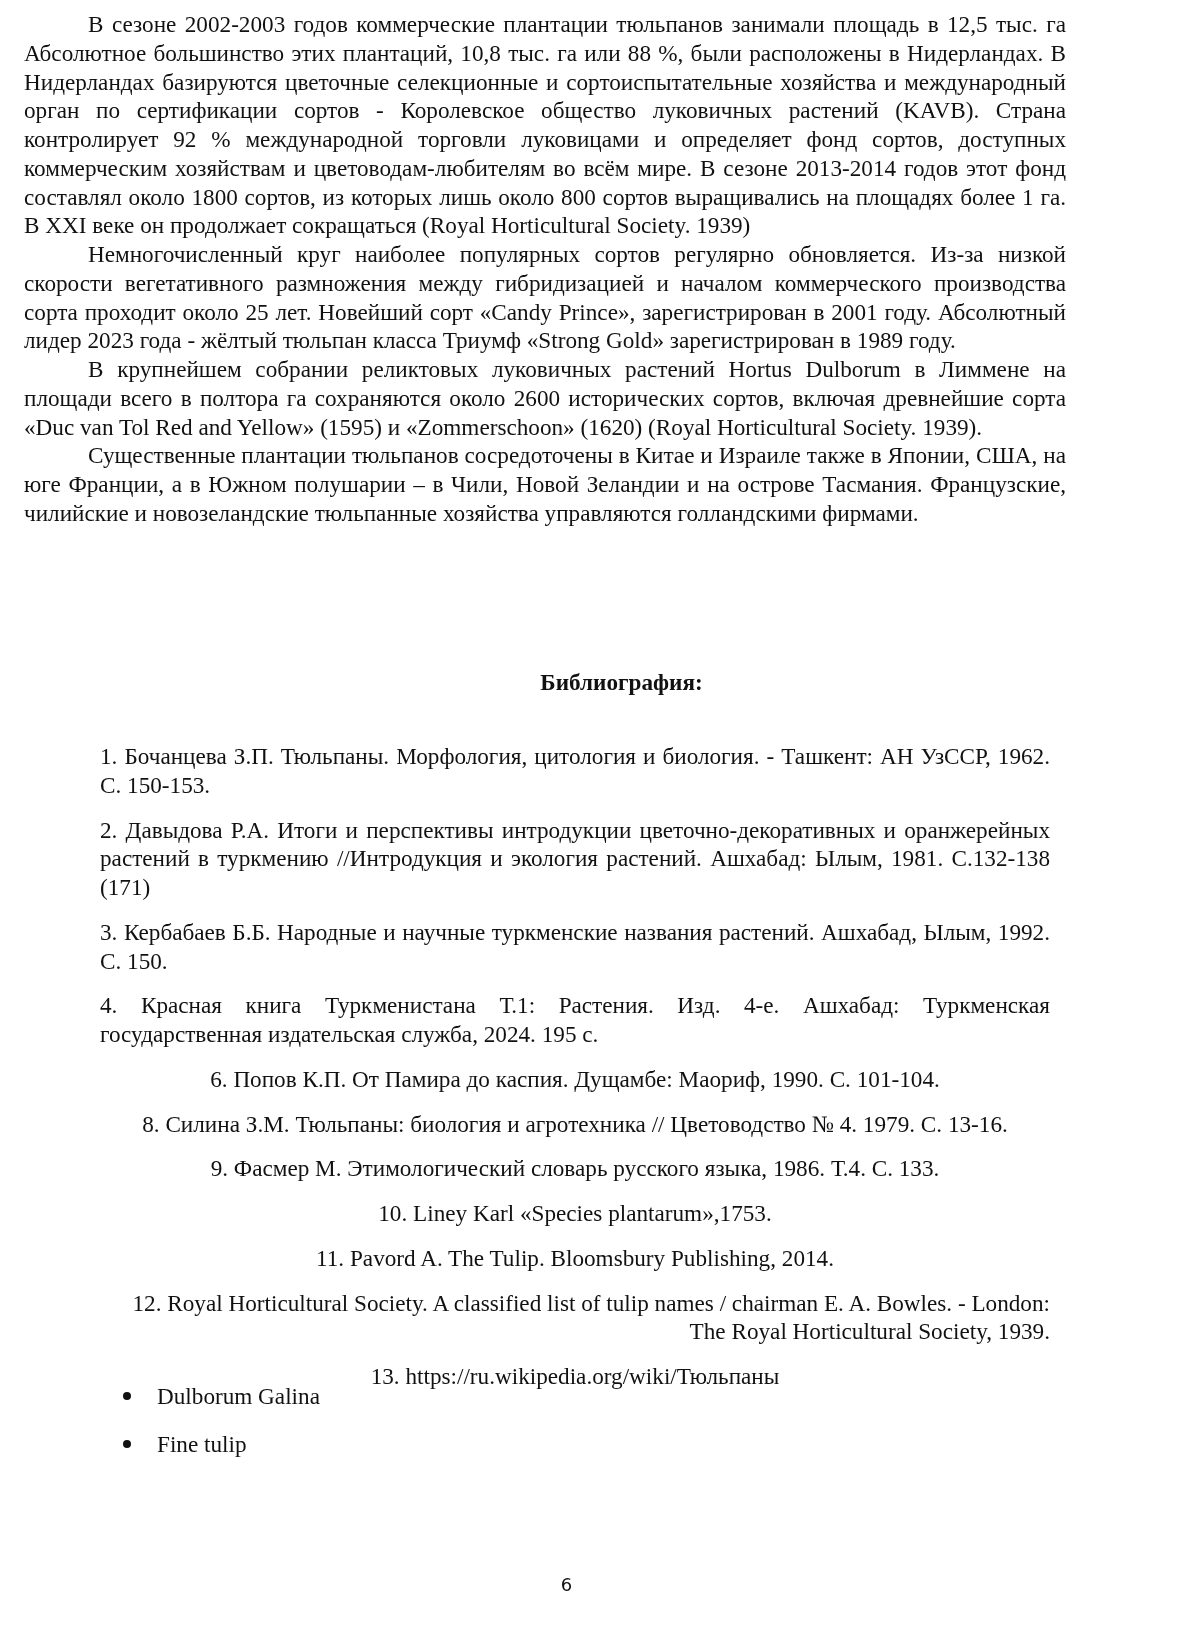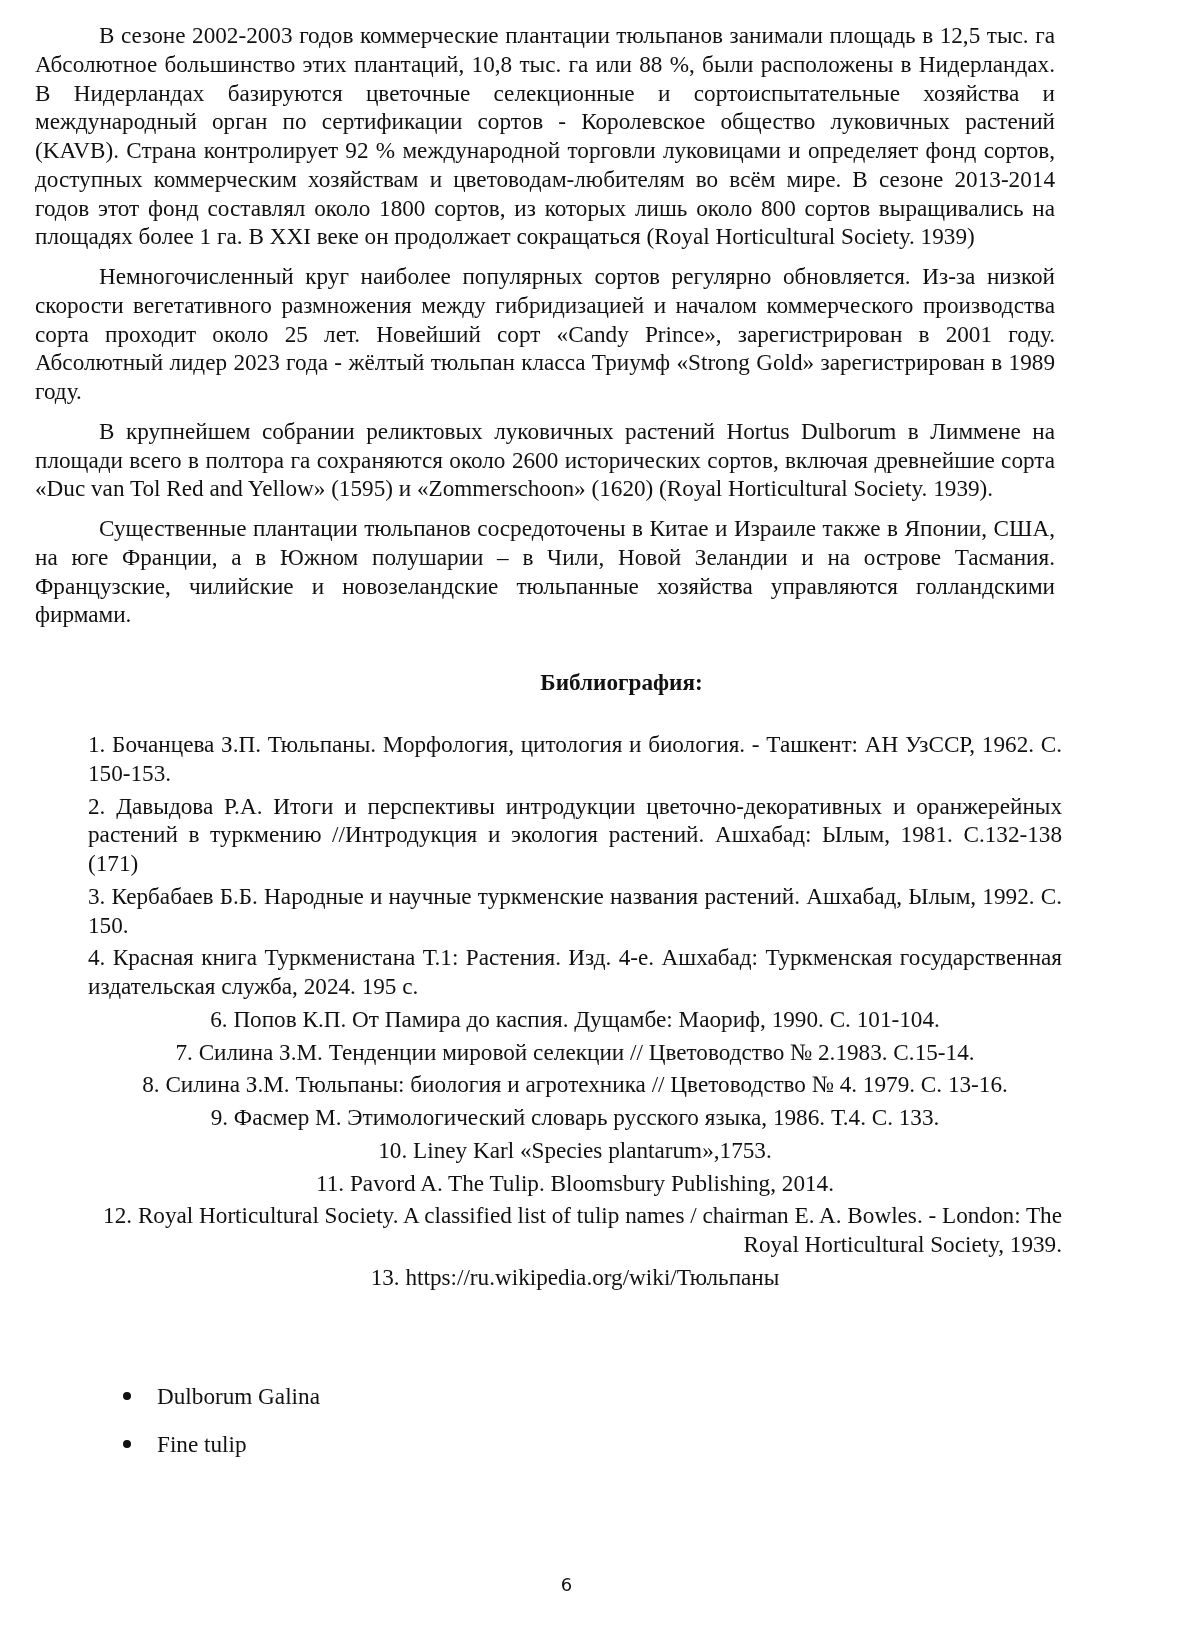--- a/index.html
+++ b/index.html
@@ -7,30 +7,30 @@
     width: 1181px; height: 1644px; position: relative; overflow: hidden;
     font-family: "Liberation Serif", "DejaVu Serif", serif;
     color: #111111;
   }
   .page { position: absolute; left: 0; top: 0; width: 1181px; height: 1644px; }
   .body-text {
     position: absolute; left: 24px; top: 10px; width: 1042px;
     font-size: 23.2px; line-height: 28.75px;
     text-align: justify;
   }
-  .body-text p { margin: 11px; text-indent: 64px; }
+  .body-text p { margin: 0; text-indent: 64px; }
   .heading {
     position: absolute; left: 0; top: 668px; width: 1181px;
     text-align: center; font-weight: bold; font-size: 23.2px; line-height: 28px; padding-left: 31px;
   }
   .biblio {
     position: absolute; left: 84px; top: 726px; width: 982px;
     font-size: 23.2px; line-height: 28.75px;
   }
-  .biblio .item { margin: 4px; text-align: justify; }
+  .biblio .item { margin: 16px; text-align: justify; }
   .biblio .item.last-left { text-align: center; }
   .biblio .item.hanging { padding-left: 36px; text-indent: -36px; text-align: right; }
   .bullets {
     position: absolute; left: 118px; top: 1382px; width: 600px;
     font-size: 23.2px; line-height: 28px;
   }
   .bullet-item { display: flex; align-items: center; height: 28px; margin-bottom: 20px; }
   .bullet-dot { width: 8px; height: 8px; border-radius: 50%; background: #111; margin-left: 5px; margin-right: 26px; flex: none; }
   .page-number {
     position: absolute; left: 0; top: 1574px; width: 1133px; text-align: center;
@@ -50,21 +50,20 @@
   </div>
 
   <div class="heading">Библиография:</div>
 
   <div class="biblio">
     <p class="item">1. Бочанцева З.П. Тюльпаны. Морфология, цитология и биология. - Ташкент: АН УзССР, 1962. С. 150-153.</p>
     <p class="item">2. Давыдова Р.А. Итоги и перспективы интродукции цветочно-декоративных и оранжерейных растений в туркмению //Интродукция и экология растений. Ашхабад: Ылым, 1981. С.132-138 (171)</p>
     <p class="item">3. Кербабаев Б.Б. Народные и научные туркменские названия растений. Ашхабад, Ылым, 1992. С. 150.</p>
     <p class="item">4. Красная книга Туркменистана Т.1: Растения. Изд. 4-е. Ашхабад: Туркменская государственная издательская служба, 2024. 195 с.</p>
     <p class="item last-left">6. Попов К.П. От Памира до каспия. Дущамбе: Маориф, 1990. С. 101-104.</p>
-    <p class="item last-left">7. Силина З.М. Тенденции мировой селекции // Цветоводство № 2.1983. С.15-14.</p>
     <p class="item last-left">8. Силина З.М. Тюльпаны: биология и агротехника // Цветоводство № 4. 1979. С. 13-16.</p>
     <p class="item last-left">9. Фасмер М. Этимологический словарь русского языка, 1986. Т.4. С. 133.</p>
     <p class="item last-left">10. Liney Karl «Species plantarum»,1753.</p>
     <p class="item last-left">11. Pavord A. The Tulip. Bloomsbury Publishing, 2014.</p>
     <p class="item hanging">12. Royal Horticultural Society. A classified list of tulip names / chairman E. A. Bowles. - London: The Royal Horticultural Society, 1939.</p>
     <p class="item last-left">13. https://ru.wikipedia.org/wiki/Тюльпаны</p>
   </div>
 
   <div class="bullets">
     <div class="bullet-item">

